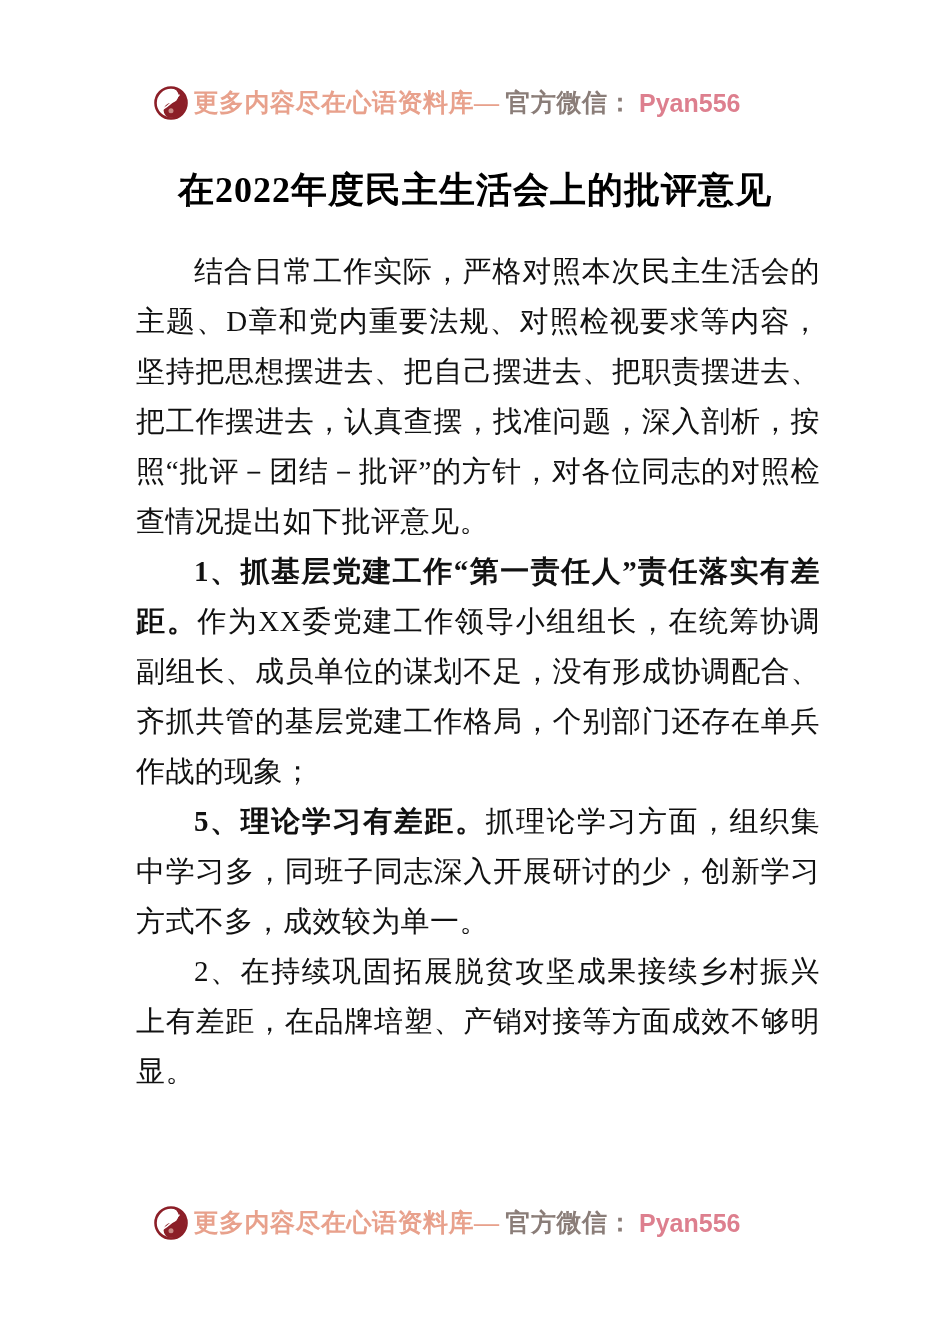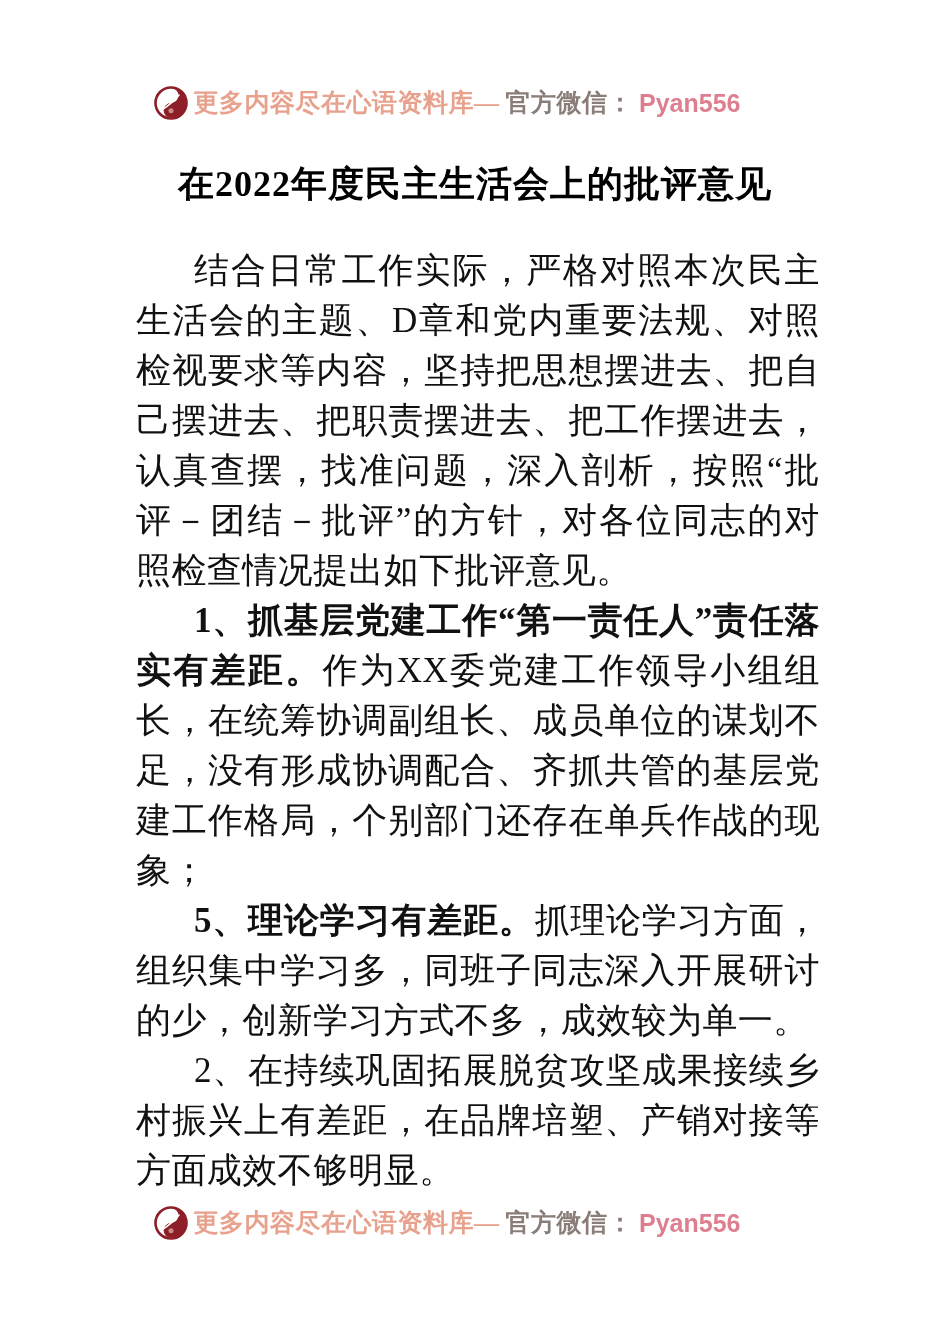--- a/index.html
+++ b/index.html
@@ -55,41 +55,41 @@
     font-family: "Liberation Sans", "DejaVu Sans", sans-serif;
     font-weight: 700;
     font-size: 25px;
     letter-spacing: 0px;
   }
 
   
   .doc-title {
     position: absolute;
     left: 0;
-    top: 160px;
+    top: 166px;
     width: 950px;
     text-align: center;
     font-family: "Liberation Serif", "DejaVu Serif", serif;
     font-size: 36px;
     font-weight: 700;
     color: #000000;
     letter-spacing: 1px;
     line-height: 48px;
   }
 
   .doc-body {
     position: absolute;
     left: 136px;
     top: 246px;
     width: 684px;
   }
 
   .para {
     margin: 0;
-    font-size: 35px;
+    font-size: 29px;
     line-height: 50px;
     color: #111111;
     text-align: justify;
     text-justify: inter-ideograph;
     letter-spacing: 0.4px;
     font-family: "Liberation Serif", "DejaVu Serif", serif;
   }
 
   .indent { text-indent: 58px; }
 

